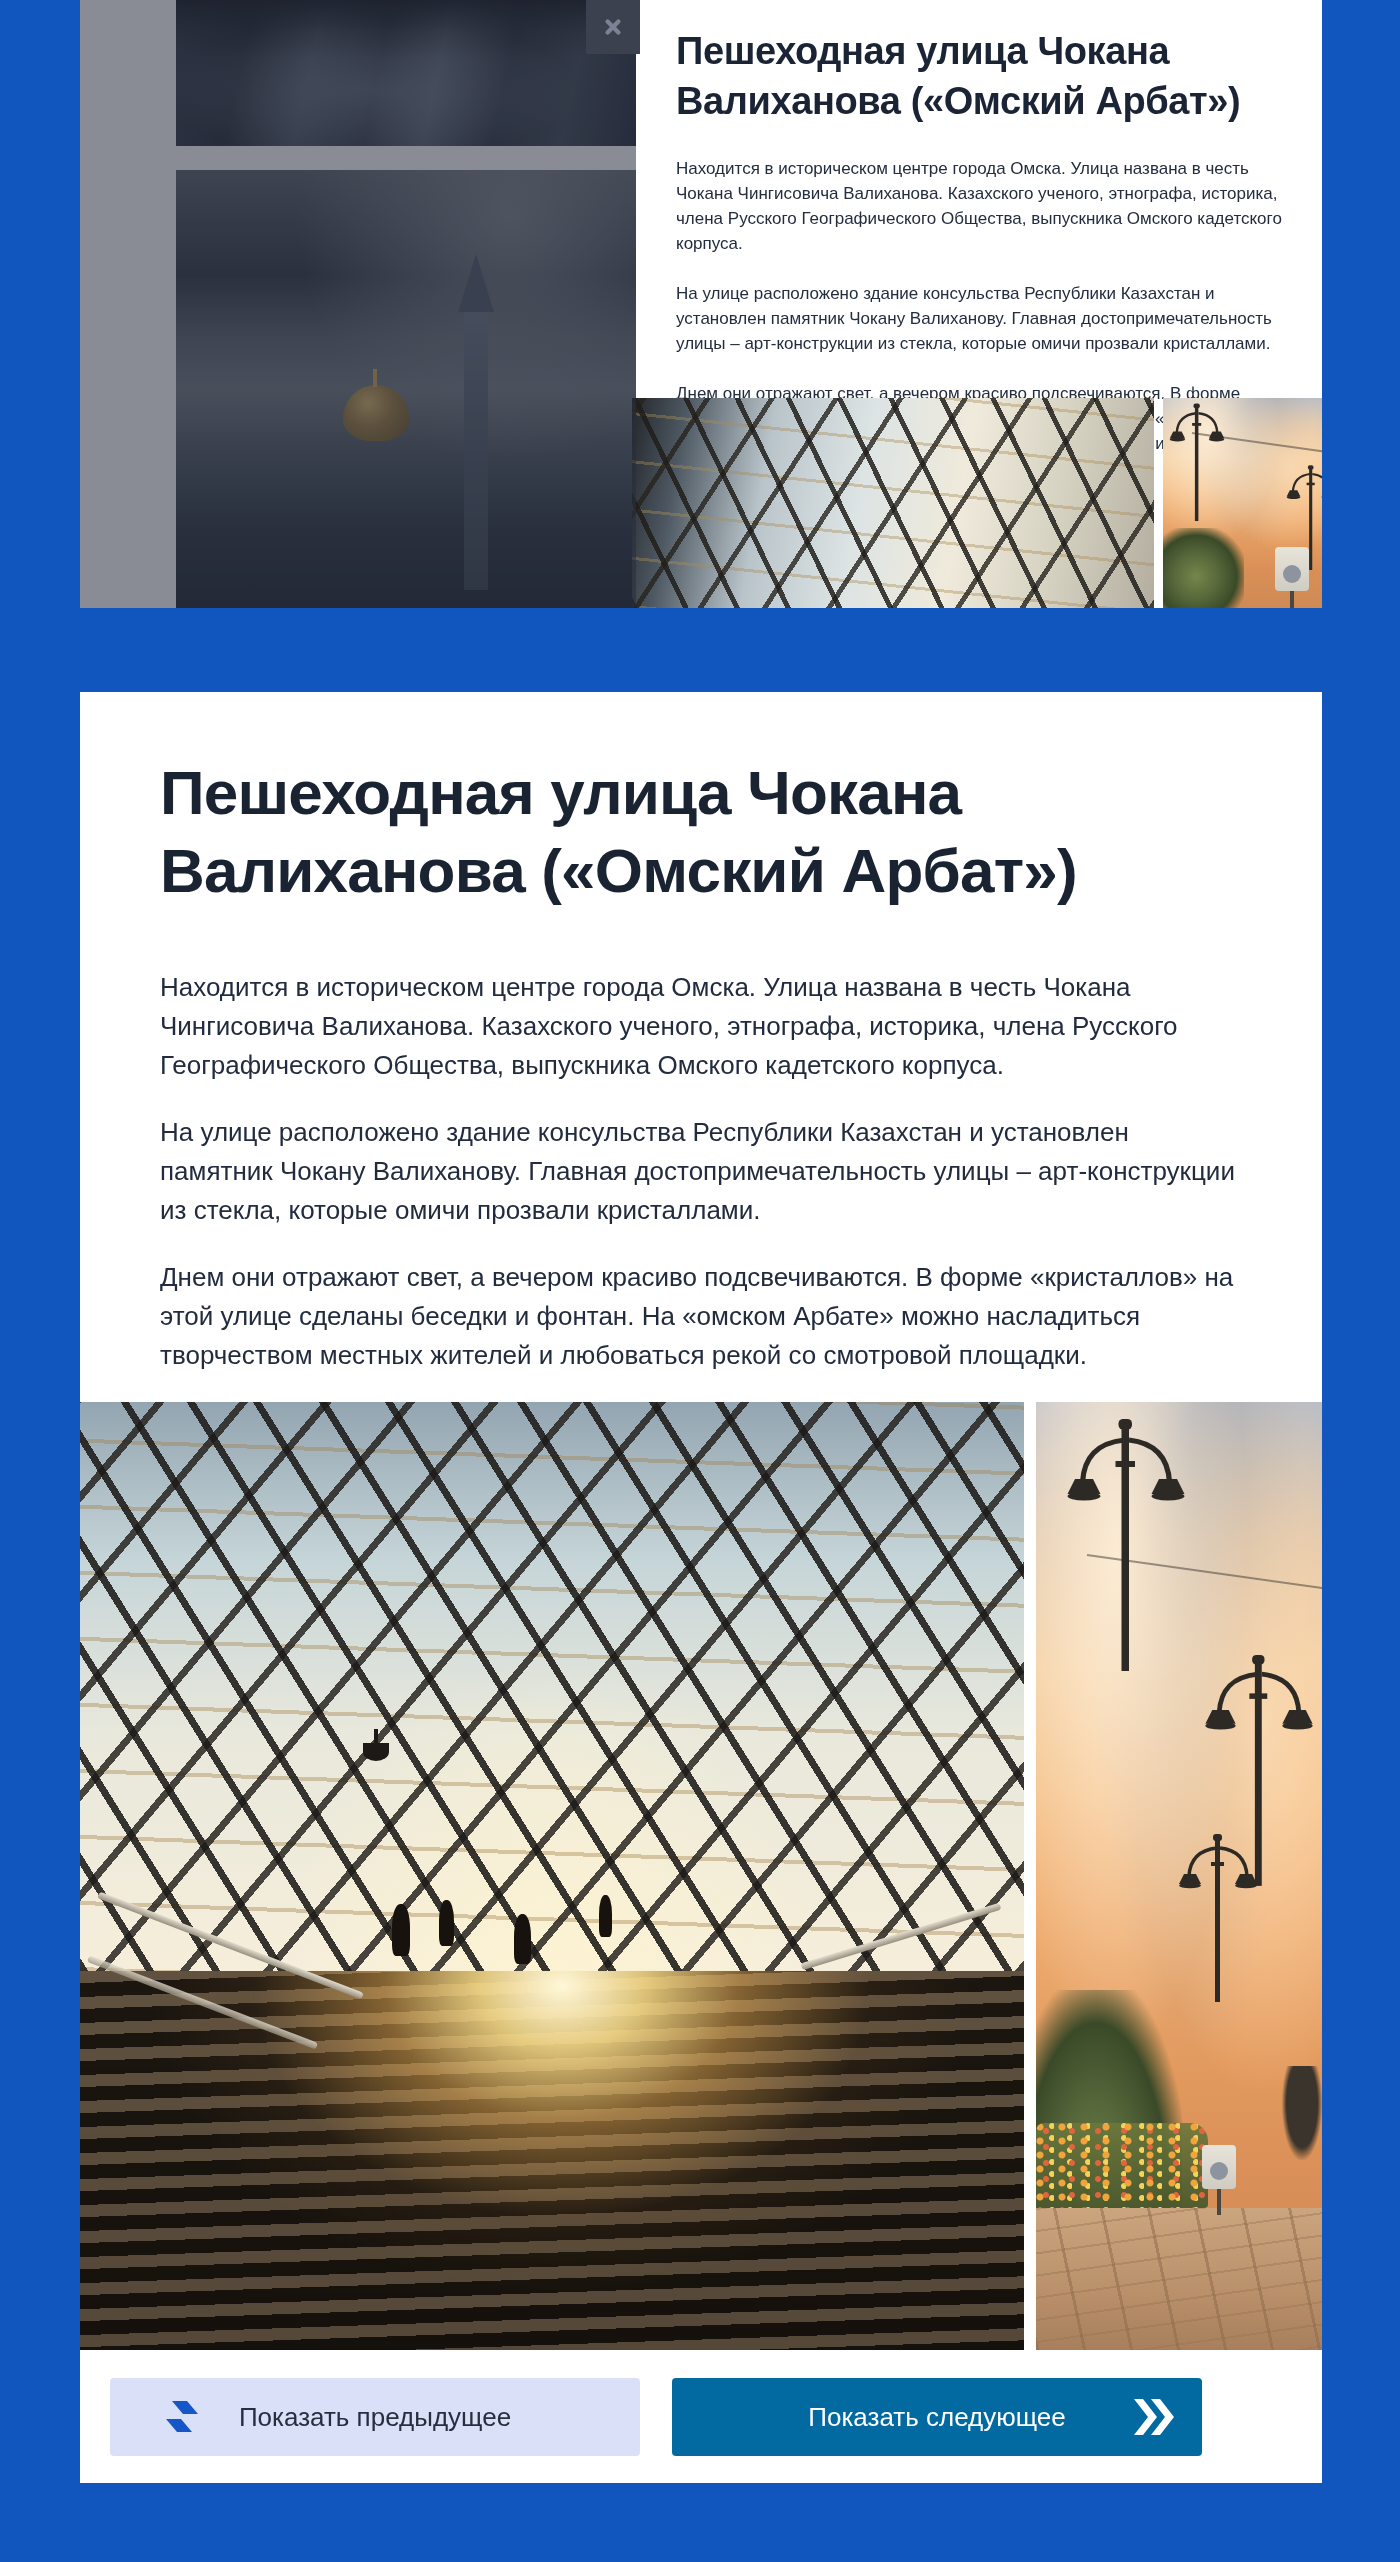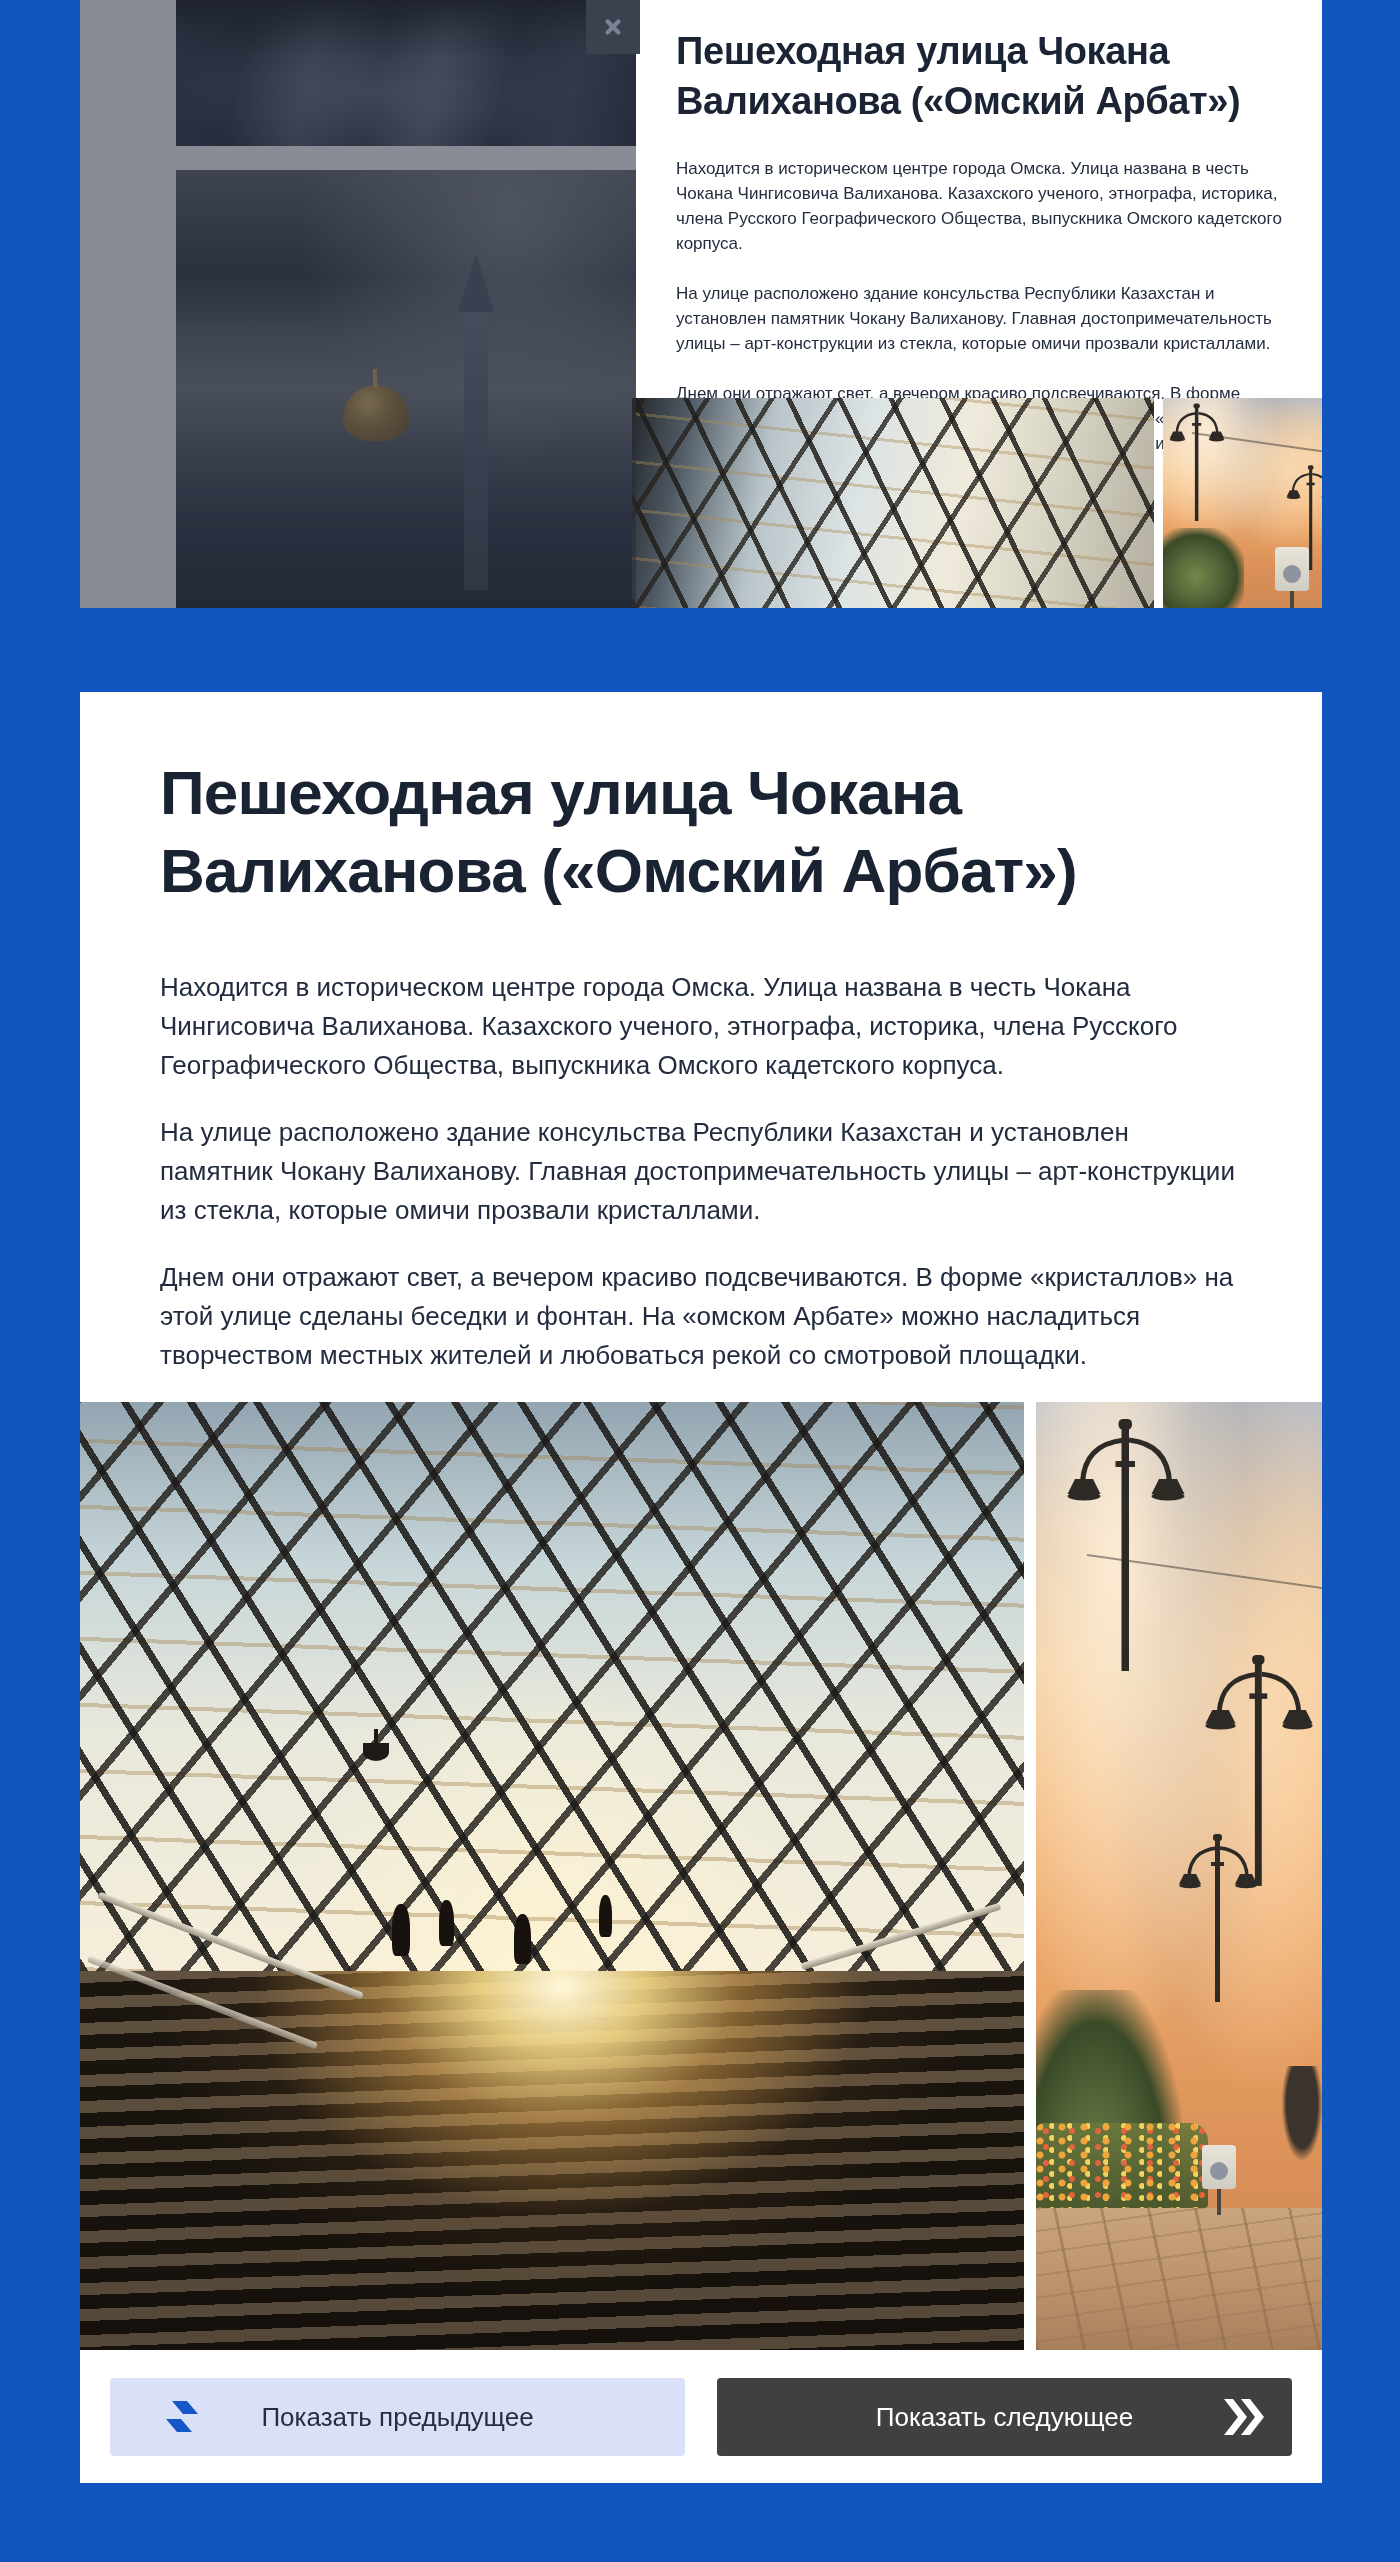--- a/index.html
+++ b/index.html
@@ -114,24 +114,24 @@
   .photo-sunset-sm{left:1083px;top:398px;width:159px;height:210px;z-index:1;}
 
   
   .main-card h1{position:absolute;left:80px;top:62px;width:980px;margin:0;font-size:62px;line-height:78px;font-weight:700;letter-spacing:-0.8px;color:#1a2332;}
   .body-text{position:absolute;left:80px;top:276px;width:1088px;}
   .body-text p{margin:0 0 28px;font-size:26px;line-height:39px;color:#222c3e;}
   .gallery{position:absolute;left:0;top:710px;width:1242px;height:948px;}
   .photo-glass-lg{left:0;top:0;width:944px;height:948px;}
   .photo-sunset-lg{left:956px;top:0;width:286px;height:948px;}
 
-  .buttons{position:absolute;left:30px;top:1686px;width:1182px;height:78px;display:flex;gap:32px;}
+  .buttons{position:absolute;left:30px;top:1686px;width:1092px;height:78px;display:flex;gap:32px;}
   .btn{flex:1 1 0;position:relative;display:flex;align-items:center;justify-content:center;border:none;border-radius:4px;font-family:"Liberation Sans", sans-serif;font-size:26px;cursor:pointer;}
   .btn-prev{background:#dbe0f9;color:#262f40;}
-  .btn-next{background:#404040;color:#ffffff;}
+  .btn-next{background:#0369a1;color:#ffffff;}
   .btn-prev .ico{position:absolute;left:54px;top:19px;}
   .btn-next .ico{position:absolute;right:26px;top:21px;}
 </style>
 </head>
 <body>
 
 <div class="page">
 
   <section class="top-card">
     <div class="ph ph-rain photo-rain"></div>

